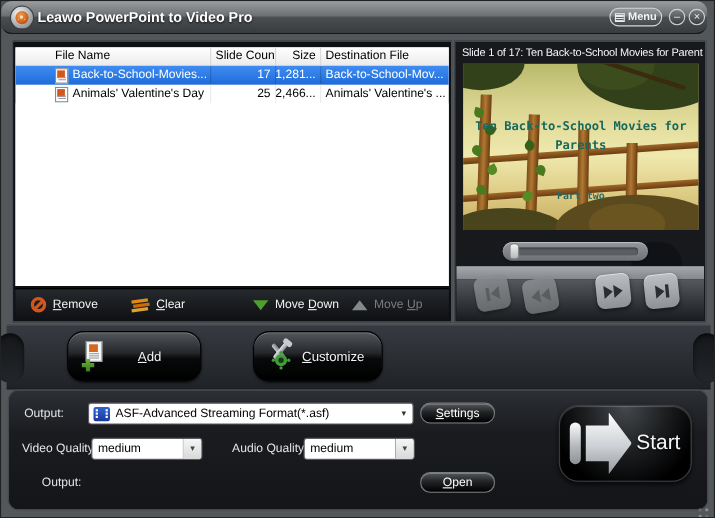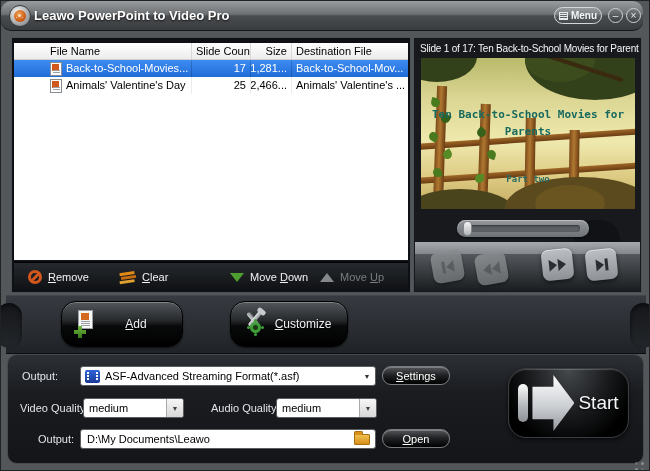--- a/index.html
+++ b/index.html
@@ -356,24 +356,20 @@
       <span class="combo-text" style="padding-left:5px">medium</span>
       <span class="win-arrow">▼</span>
     </div>
     <div class="lbl" style="left:203px; top:47px">Audio Quality:</div>
     <div class="white-field" style="left:268px; top:43px; width:101px">
       <span class="combo-text" style="padding-left:5px">medium</span>
       <span class="win-arrow">▼</span>
     </div>
 
     <div class="lbl" style="left:30px; top:78px">Output:</div>
-    <div class="white-field" style="left:72px; top:74px; width:296px">
-      <input class="out-input" readonly="" value="D:\My Documents\Leawo" style="">
-      <span class="folder-ico"></span>
-    </div>
     <div class="dark-btn" style="left:374px; top:74px; width:68px"><u>O</u>pen</div>
 
     <div class="start-btn">
       <span class="arrow-bar"></span>
       <span class="arrow-head"></span>
       <span class="start-label">Start</span>
     </div>
   </div>
 
   <div class="resize-grip"></div>

